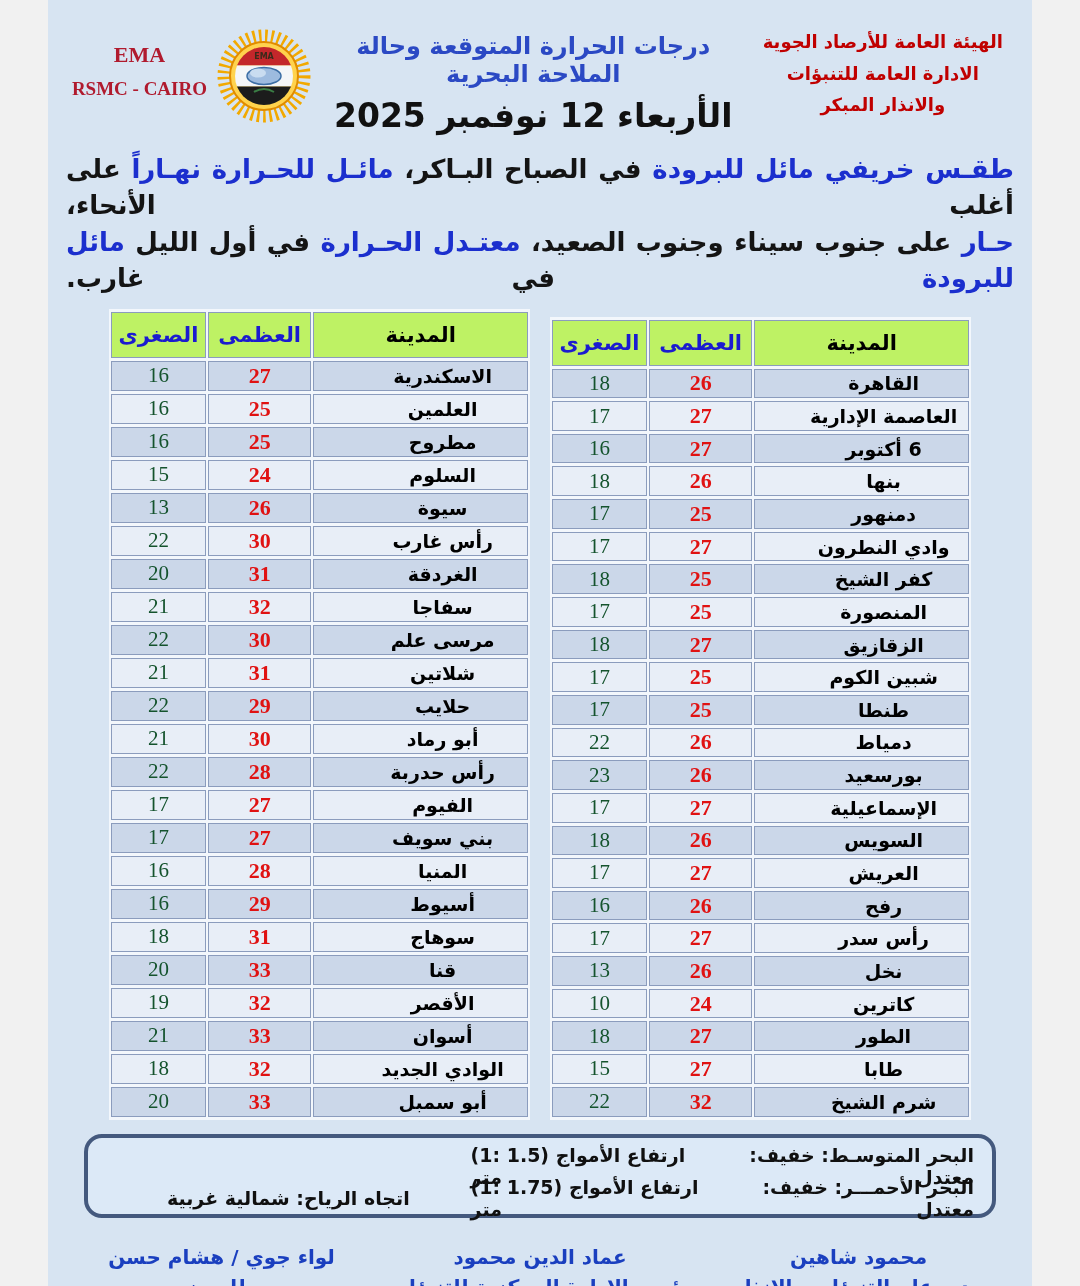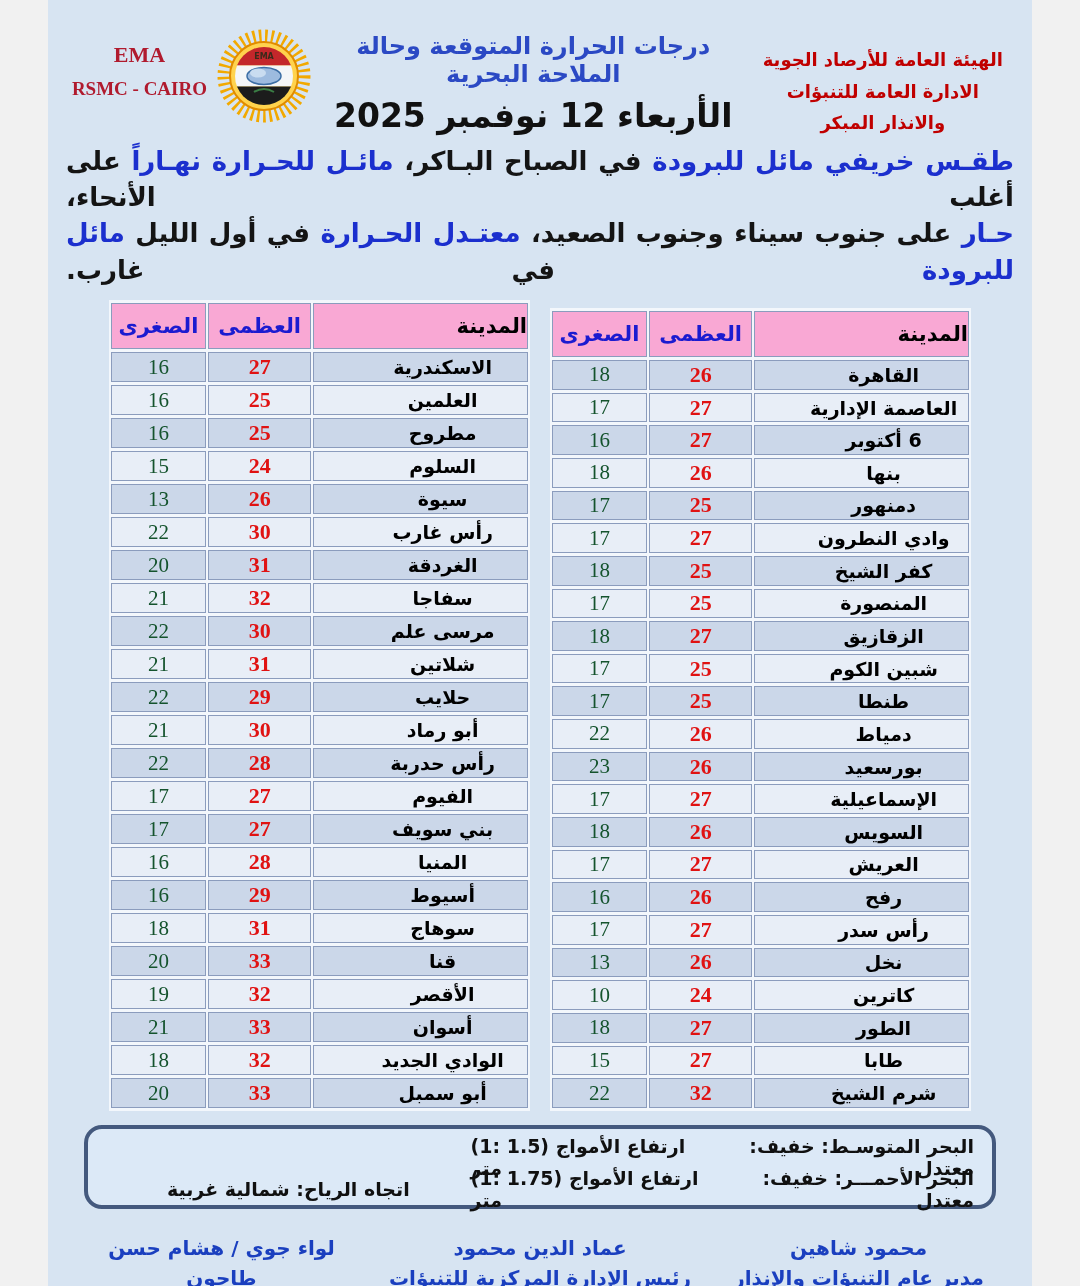--- a/index.html
+++ b/index.html
@@ -3,41 +3,41 @@
 <meta charset="utf-8">
 <style>
   html,body{margin:0;padding:0;background:#f1f1f1;}
   body{width:1080px;height:1286px;font-family:"DejaVu Sans",sans-serif;}
   .doc{
     margin-left:48px;width:984px;height:1286px;box-sizing:border-box;
     background:#d7e4f2;overflow:hidden;direction:rtl;padding-top:20px;
   }
   
   .hdr{display:flex;justify-content:space-between;align-items:flex-start;padding:4px 18px 0;}
-  .org-ar{width:268px;text-align:center;color:#c00000;font-weight:bold;font-size:18px;line-height:1.75;margin-top:20px;}
+  .org-ar{width:268px;text-align:center;color:#c00000;font-weight:bold;font-size:18px;line-height:1.75;margin-top:2px;}
   .title-block{width:446px;text-align:center;margin-top:8px;}
   .title{color:#2b49c4;font-weight:bold;font-size:24px;}
   .date{color:#111;font-weight:bold;font-size:33px;margin-top:8px;letter-spacing:1px;}
   .logo-wrap{width:102px;height:100px;margin-top:2px;}
   .org-en{width:150px;direction:ltr;text-align:center;color:#b01a2e;font-weight:bold;
           font-family:"Liberation Serif",serif;margin-top:12px;line-height:1.7;}
   .org-en .l1{font-size:22px;}
   .org-en .l2{font-size:19px;}
   
-  .intro{margin:4px 18px 0;font-weight:bold;font-size:26px;line-height:1.4;}
+  .intro{margin:16px 18px 0;font-weight:bold;font-size:26px;line-height:1.4;}
   .intro-line{text-align:justify;text-align-last:justify;}
   .seg-blue{color:#1b2fce;}
   .seg-black{color:#141414;}
   
   .tables{display:flex;justify-content:center;gap:20px;margin-top:12px;}
   table{border-collapse:separate;border-spacing:2px 3px;width:421px;background:#f3f7fc;table-layout:fixed;}
   col.c-city{width:52%;} col.c-max{width:25%;} col.c-min{width:23%;}
   th,td{border:1px solid #8b9cbd;text-align:center;vertical-align:middle;padding:0;}
-  thead th{background:#f9a8d4;height:44px;font-size:21px;font-weight:bold;margin-top:26px;}
-  th.h-city{color:#000;text-align:right;}
+  thead th{background:#bef264;height:44px;font-size:21px;font-weight:bold;margin-top:26px;}
+  th.h-city{color:#000;}
   th.h-max,th.h-min{color:#1b1bd0;}
   #cairo-table td{height:27px;}
   #coastal-table td{height:28px;}
   #cairo-table{margin-top:8px;}
   tbody tr:nth-child(odd) td{background:#cbd7e9;}
   tbody tr:nth-child(even) td{background:#e8eef7;}
   td.c-city{color:#000;font-weight:bold;font-size:19px;padding-left:44px;}
   td.c-max{color:#e01212;font-weight:bold;font-size:22px;font-family:"Liberation Serif",serif;}
   td.c-min{color:#14532d;font-weight:normal;font-size:21px;font-family:"Liberation Serif",serif;}
   

